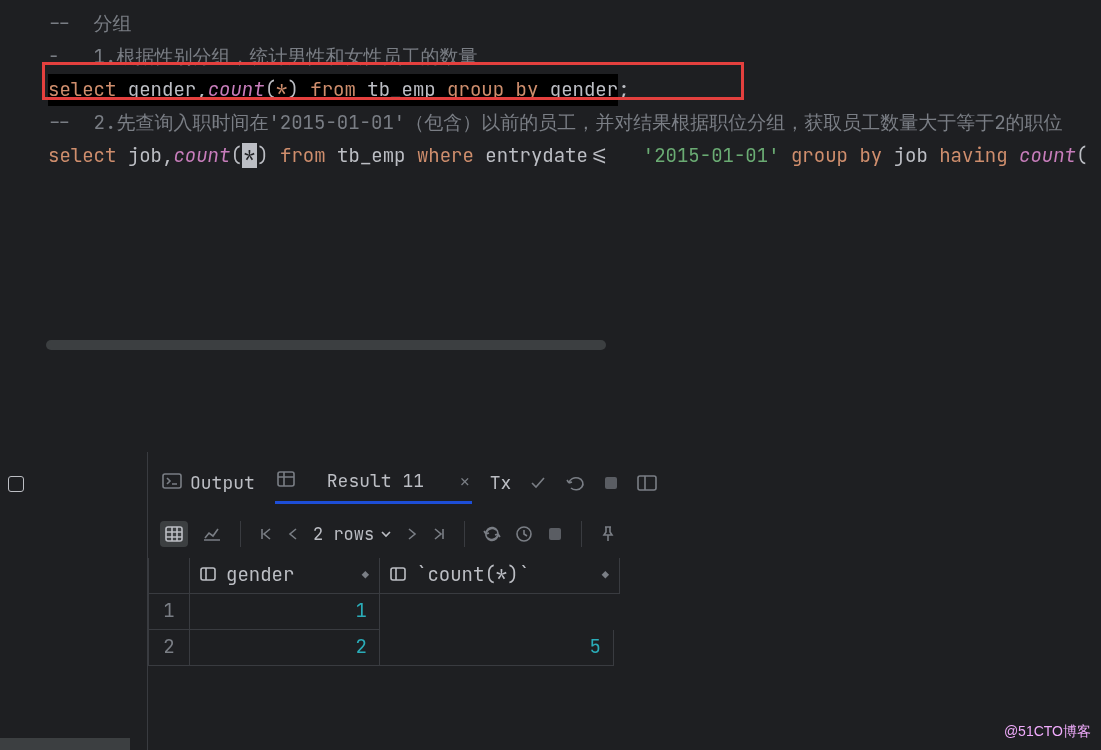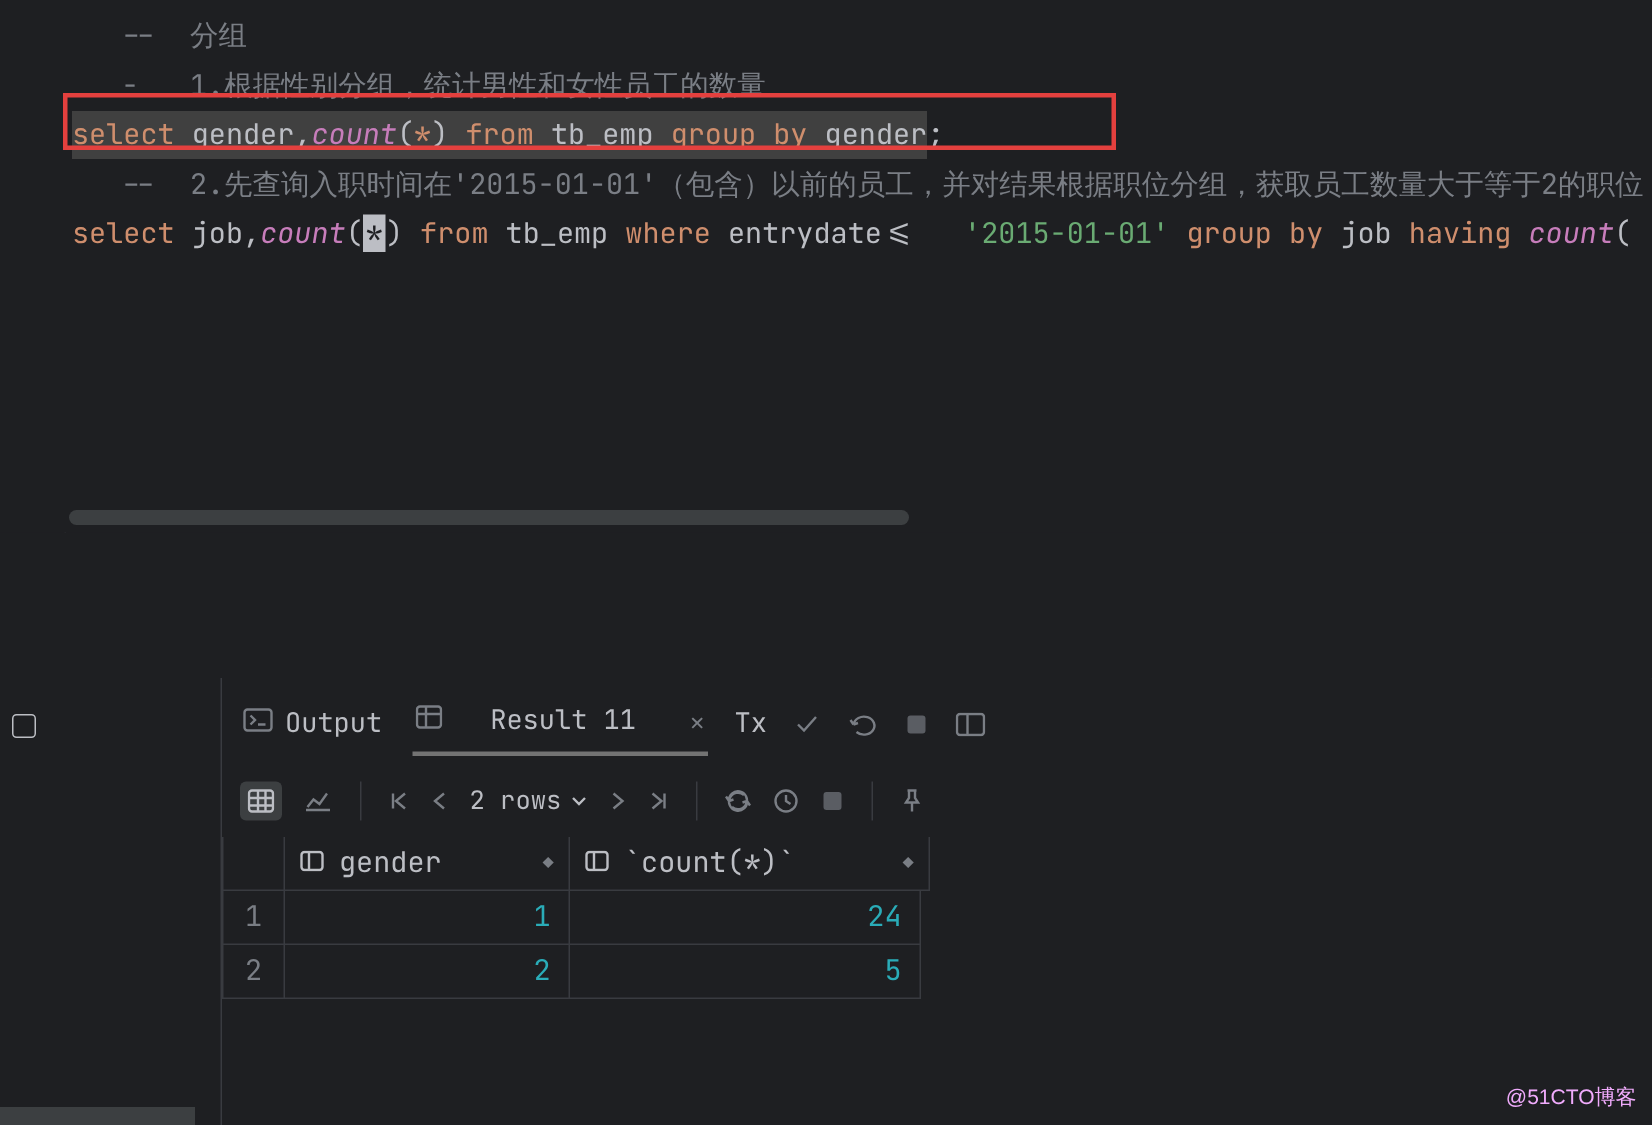--- a/index.html
+++ b/index.html
@@ -33,38 +33,38 @@
   position:absolute;
   left:12px;
 }
 .bulb { top:40px; color:#f2c55c; font-size:20px; }
 .check { top:80px; color:#5c962c; font-size:18px; }
 .code-line {
   white-space:pre;
   height:33px;
   padding-left:2px;
 }
-.comment { color:#7a7e85;margin-left:33px; }
+.comment { color:#7a7e85; }
 .keyword { color:#cf8e6d; }
 .func    { color:#c77dbb; font-style:italic; }
 .ident   { color:#bcbec4; }
 .string  { color:#6aab73;margin-left:32px; }
 .punct   { color:#bcbec4; }
 .star-caret { background:#bcbec4; color:#1e1f22; padding:0 2px; }
 .highlight-box {
   position:absolute;
   left:42px;
   top:62px;
   width:702px;
   height:38px;
   border:3px solid #e4403e;
   pointer-events:none;
 }
 .sel {
-  background:#404040;
+  background:#000000;
   display:inline-block;
 }
 .scrollbar-h {
   position:absolute;
   left:46px;
   bottom:5px;
   width:560px;
   height:10px;
   background:#3c3f41;
   border-radius:5px;
@@ -107,21 +107,21 @@
   font-size:18px;
   color:#bcbec4;
 }
 .tab {
   display:flex;
   align-items:center;
   gap:8px;
   padding:4px 2px;
 }
 .tab.active {
-  border-bottom:3px solid #737373;
+  border-bottom:3px solid #1d4ed8;
   gap:32px;
 }
 .tab .close { color:#7a7e85; font-size:16px; margin-left:4px; }
 .tab-icons {
   display:flex; align-items:center; gap:18px;
   color:#7a7e85;
 }
 .tab-icons span svg, .toolbar span svg { display:block; }
 .toolbar {
   position:absolute;
@@ -354,21 +354,20 @@
               <rect x="1" y="1" width="14" height="12" rx="2"></rect>
               <path d="M6 1v12"></path>
             </svg></span>
           <span>`count(*)`</span>
           <span class="sort">◆</span>
         </div>
     </div>
     <div class="table-row">
       <div class="rownum">1</div>
       <div class="td td1">1</div>
-      <div class="td td2">24</div>
     </div>
     <div class="table-row">
       <div class="rownum">2</div>
       <div class="td td1">2</div>
       <div class="td td2">5</div>
     </div>
   </div>
 
   <div class="left-bottom-scroll"></div>
 </div>

